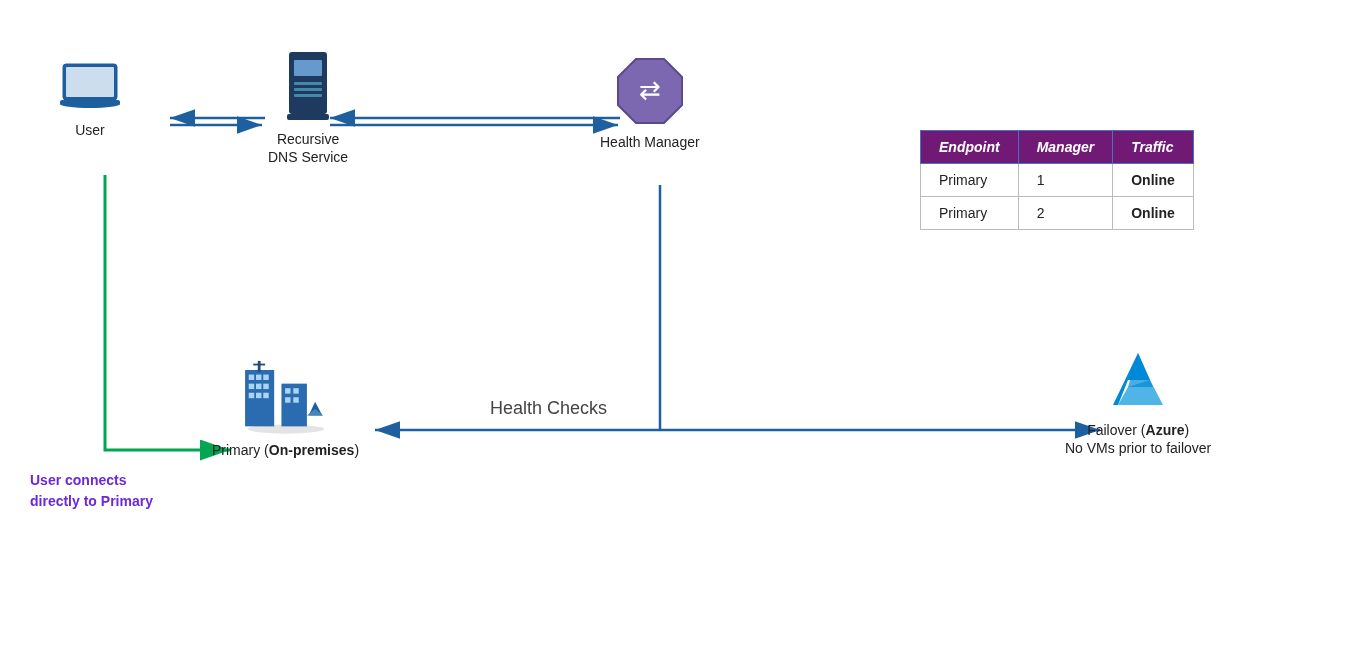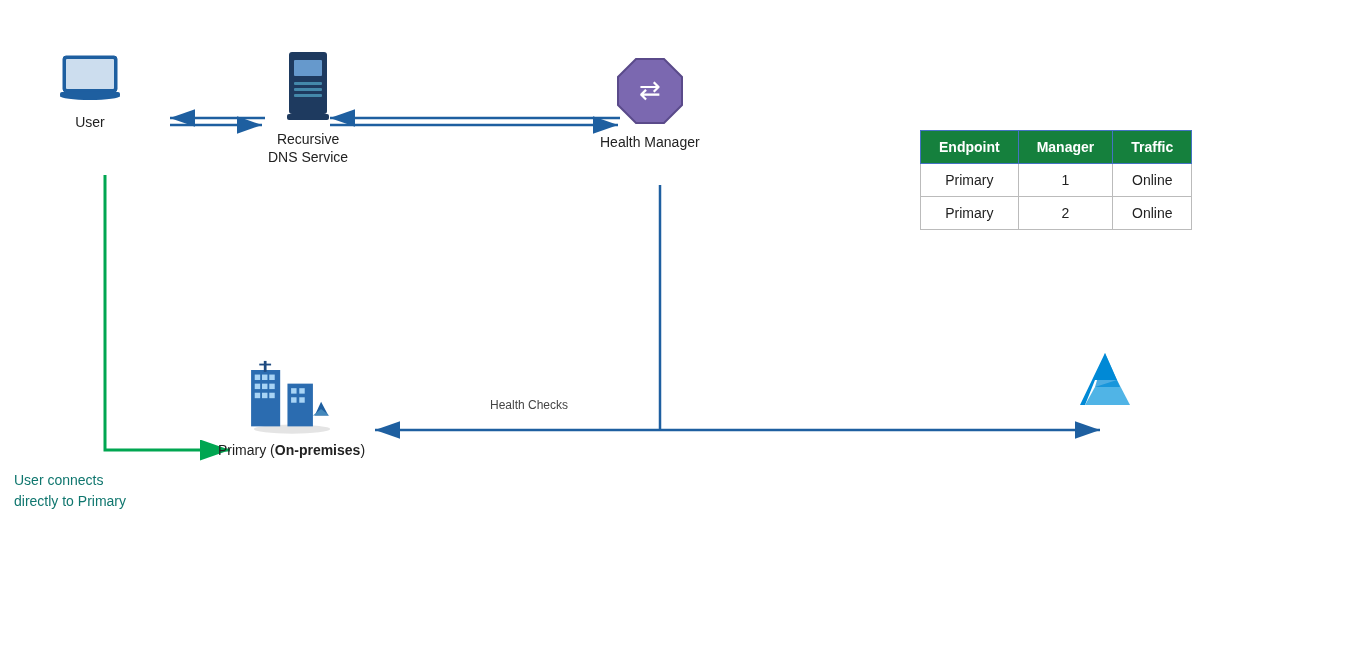--- a/index.html
+++ b/index.html
@@ -55,51 +55,51 @@
     
     .endpoint-table {
       position: absolute;
       top: 130px;
       left: 920px;
       border-collapse: collapse;
       font-size: 14px;
       min-width: 260px;
     }
     .endpoint-table th {
-      background: #15803d;
+      background: #701a75;
       color: #fff;
       padding: 8px 18px;
       text-align: left;
       border: 1px solid #4472C4;
+      font-style: italic;
     }
     .endpoint-table td {
       padding: 8px 18px;
       border: 1px solid #bbb;
       background: #fff;
       color: #222;
-      text-align: center;
     }
     .status-online {
       color: #2e8b2e;
-      font-weight: 400;
+      font-weight: 700;
     }
 
     
     .arrows-svg {
       position: absolute;
       top: 0; left: 0;
       width: 1350px;
       height: 656px;
       pointer-events: none;
     }
 
     
     .health-label {
       position: absolute;
-      font-size: 12px;
+      font-size: 18px;
       color: #444;
       top: 398px;
       left: 490px;
     }
 
     
     .azure-icon {
       width: 80px;
       height: 70px;
     }
@@ -107,25 +107,26 @@
     
     .buildings-icon {
       width: 100px;
       height: 80px;
     }
 
     
     .user-connects {
       position: absolute;
       font-size: 14px;
-      color: #0f766e;
+      color: #6d28d9;
       top: 470px;
-      left: 14px;
+      left: 30px;
       text-align: left;
       line-height: 1.5;
+      font-weight: bold;
     }
   </style>
 </head>
 <body>
 
 <div class="diagram">
 
   <svg class="arrows-svg">
     <defs>
 
@@ -173,21 +174,21 @@
     <line x1="660" y1="185" x2="660" y2="430" stroke="#1E5FA0" stroke-width="2.5"></line>
 
     
     
     <line x1="375" y1="430" x2="1100" y2="430" stroke="#1E5FA0" stroke-width="2.5" marker-start="url(#arrowBlueBothL)" marker-end="url(#arrowBlueBothR)"></line>
 
     
     <polyline points="105,175 105,450 230,450" stroke="#00A651" stroke-width="3" fill="none" marker-end="url(#arrowGreenRight)"></polyline>
   </svg>
 
-  <div class="item" style="top:52px; left:55px;">
+  <div class="item" style="top:60px; left:55px;">
     <svg class="laptop-icon" viewBox="0 0 70 55">
 
       <rect x="8" y="4" width="54" height="36" rx="3" ry="3" fill="#1E5FA0" stroke="#1E5FA0" stroke-width="1"></rect>
       <rect x="11" y="7" width="48" height="30" rx="1" ry="1" fill="#cde"></rect>
 
       <ellipse cx="35" cy="44" rx="30" ry="4" fill="#1E5FA0"></ellipse>
       <rect x="5" y="40" width="60" height="5" rx="2" fill="#1E5FA0"></rect>
     </svg>
     <div class="label">User</div>
   </div>
@@ -234,21 +235,21 @@
         <td class="status-online">Online</td>
       </tr>
       <tr>
         <td>Primary</td>
         <td>2</td>
         <td class="status-online">Online</td>
       </tr>
     </tbody>
   </table>
 
-  <div class="item" style="top:355px; left:218px;">
+  <div class="item" style="top:355px; left:212px;">
     <svg class="buildings-icon" viewBox="0 0 110 85">
 
       <ellipse cx="55" cy="80" rx="42" ry="5" fill="#bbb" opacity="0.4"></ellipse>
 
       <rect x="10" y="15" width="32" height="62" fill="#2B6CB0"></rect>
 
       <rect x="14" y="20" width="6" height="6" fill="#A8D4F5"></rect>
       <rect x="22" y="20" width="6" height="6" fill="#A8D4F5"></rect>
       <rect x="30" y="20" width="6" height="6" fill="#A8D4F5"></rect>
       <rect x="14" y="30" width="6" height="6" fill="#A8D4F5"></rect>
@@ -282,19 +283,23 @@
     <svg class="azure-icon" viewBox="0 0 80 70">
 
       <polygon points="30,5 55,5 80,65 5,65" fill="none"></polygon>
 
       <polygon points="15,60 40,8 52,35 30,35 20,60" fill="#0089D6"></polygon>
 
       <polygon points="52,35 65,60 20,60 30,42" fill="#50B4E6"></polygon>
 
       <polygon points="40,8 55,42 30,42" fill="#0089D6" opacity="0.7"></polygon>
     </svg>
+    <div class="label" style="margin-top:6px;">
+      Failover (<strong>Azure</strong>)<br>
+      <span>No VMs prior to failover</span>
+    </div>
   </div>
 
   <div class="user-connects">
     User connects<br>directly to Primary
   </div>
 
 </div>
 
 </body></html>

